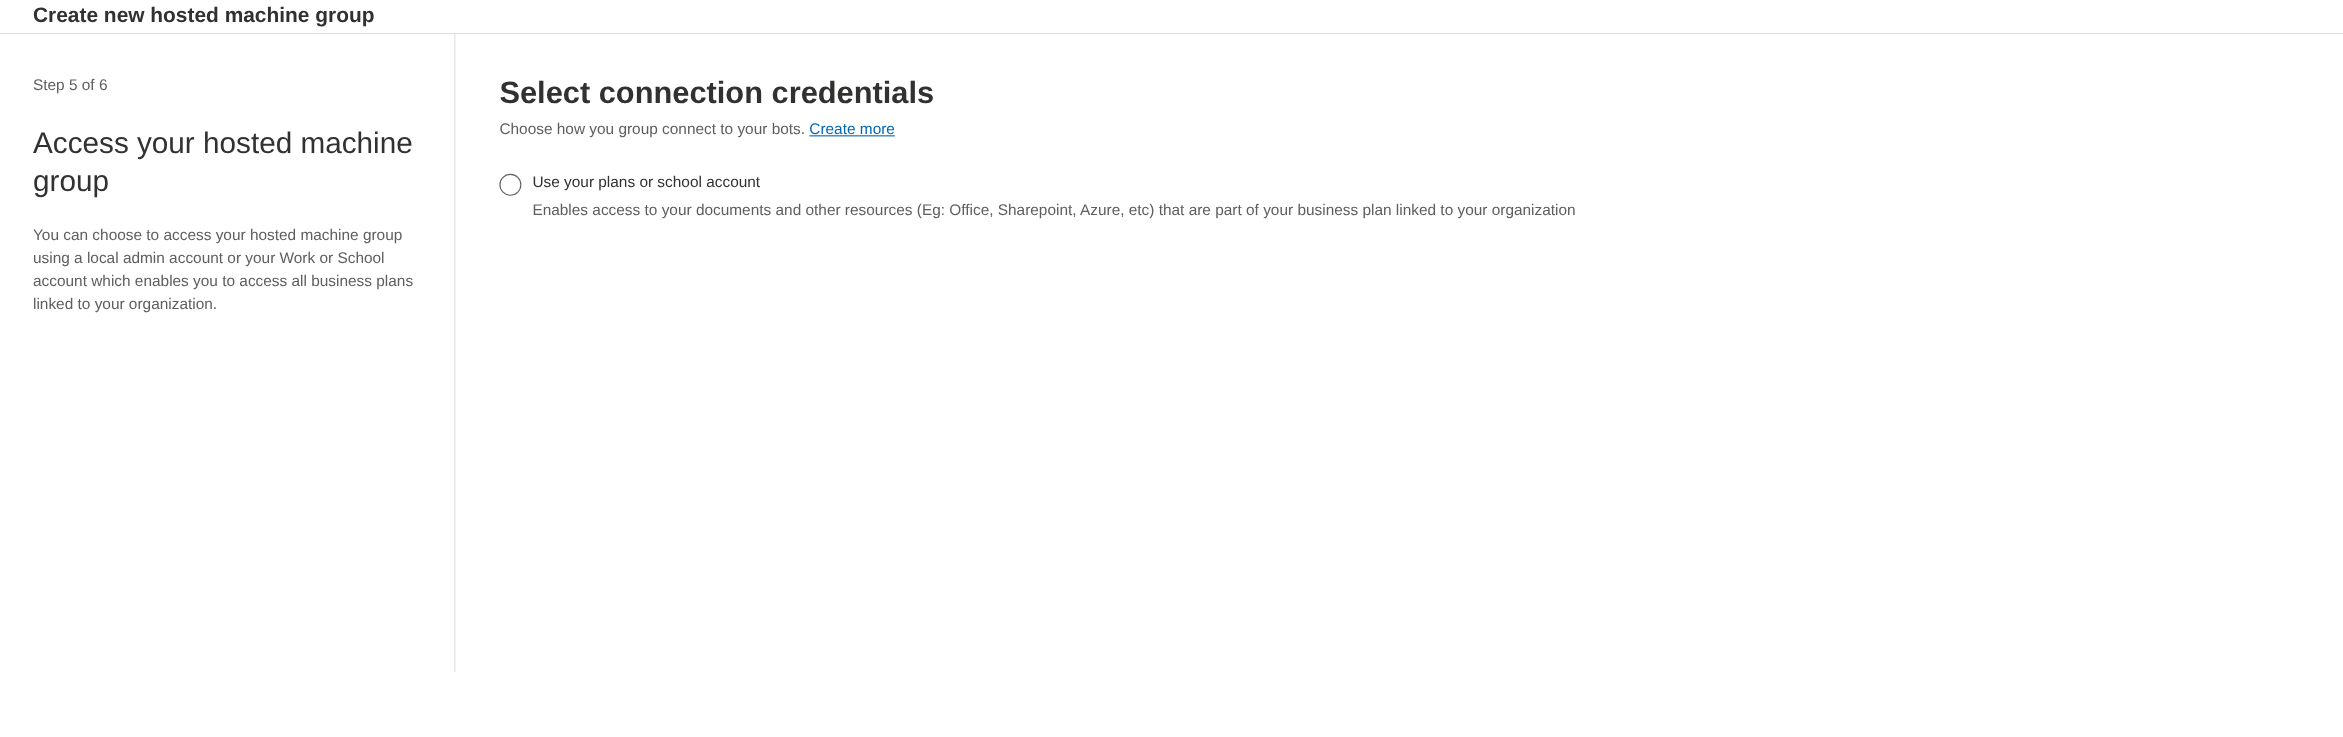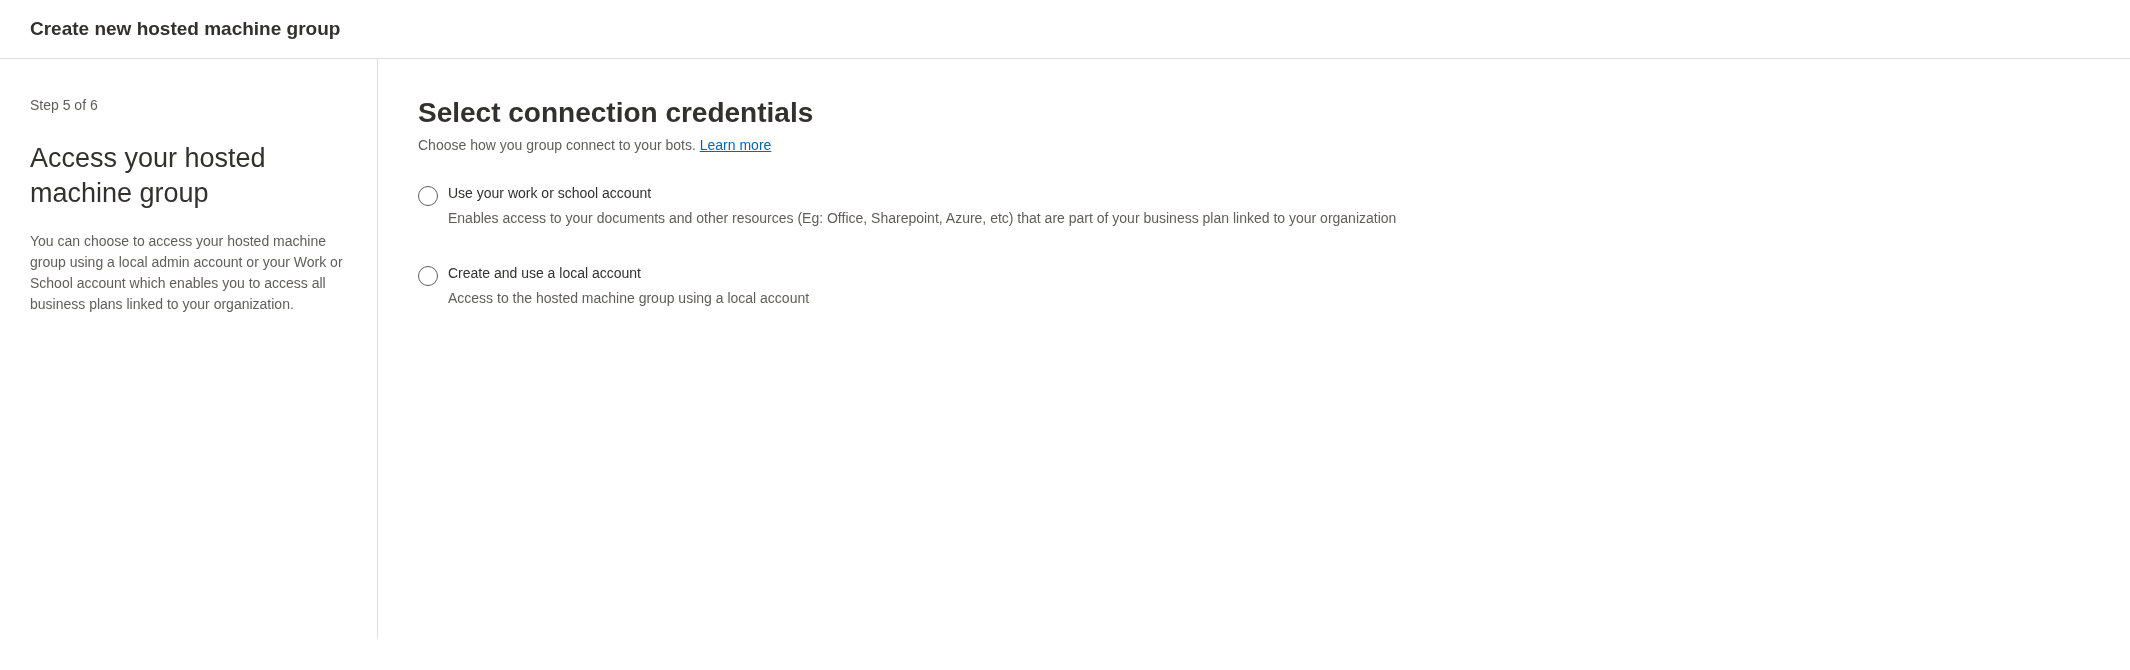--- a/index.html
+++ b/index.html
@@ -6,32 +6,32 @@
       box-sizing: border-box;
       margin: 0;
       padding: 0;
     }
     body {
       font-family: 'Segoe UI', -apple-system, BlinkMacSystemFont, sans-serif;
       color: #323130;
       background: #fff;
     }
     .header {
-      padding: 18px 30px;
+      padding: 4px 30px;
       border-bottom: 1px solid #e1dfdd;
       font-size: 19px;
       font-weight: 600;
       color: #323130;
     }
     .container {
       display: flex;
       min-height: 580px;
     }
     .left-panel {
-      width: 378px;
+      width: 414px;
       border-right: 1px solid #e1dfdd;
       padding: 38px 30px 30px 30px;
     }
     .step-indicator {
       font-size: 14px;
       color: #605e5c;
       margin-bottom: 28px;
     }
     .step-title {
       font-size: 27px;
@@ -108,32 +108,25 @@
 <div class="container">
   <div class="left-panel">
     <div class="step-indicator">Step 5 of 6</div>
     <h1 class="step-title">Access your hosted machine group</h1>
     <p class="step-description">You can choose to access your hosted machine group using a local admin account or your Work or School account which enables you to access all business plans linked to your organization.</p>
   </div>
 
   <div class="right-panel">
     <h2 class="section-title">Select connection credentials</h2>
     <p class="section-subtitle">
-      <span>Choose how you group connect to your bots. </span><a class="learn-more">Learn more</a>
+      <span>Choose how you group connect to your bots. </span><a class="learn-more">Create more</a>
     </p>
 
     <div class="radio-option">
       <div class="radio-circle"></div>
       <div class="radio-content">
-        <span class="radio-label">Use your work or school account</span>
+        <span class="radio-label">Use your plans or school account</span>
         <div class="radio-description">Enables access to your documents and other resources (Eg: Office, Sharepoint, Azure, etc) that are part of your business plan linked to your organization</div>
       </div>
     </div>
 
-    <div class="radio-option">
-      <div class="radio-circle"></div>
-      <div class="radio-content">
-        <span class="radio-label">Create and use a local account</span>
-        <div class="radio-description">Access to the hosted machine group using a local account</div>
-      </div>
-    </div>
   </div>
 </div>
 
 </body></html>

